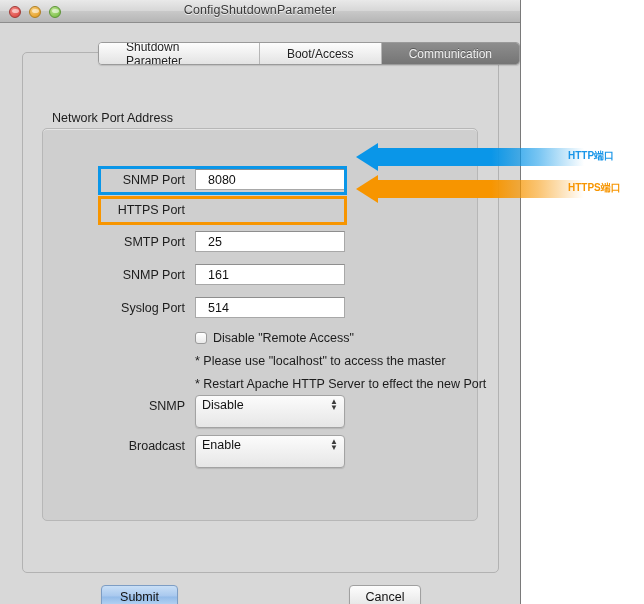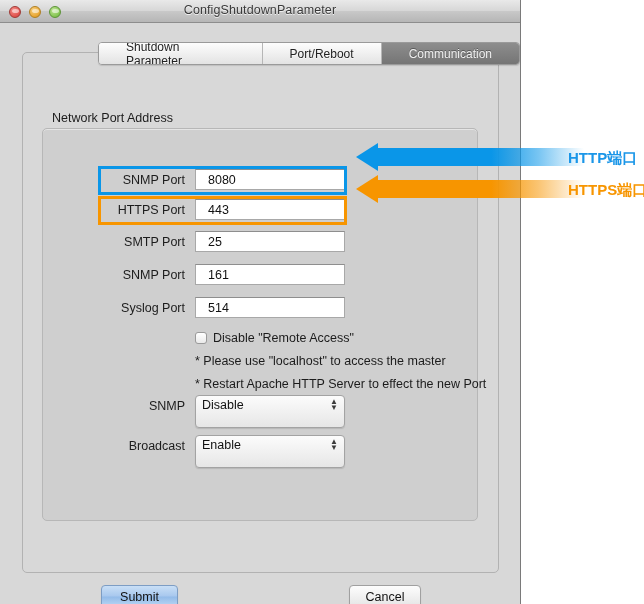--- a/index.html
+++ b/index.html
@@ -308,21 +308,21 @@
   #anno-http .head { border-right: 22px solid #0a96e8; }
   #anno-https { left: 356px; top: 180px; width: 228px; }
   #anno-https .shaft {
     background: linear-gradient(to right, #f79500 0%, #f79500 55%, rgba(247,149,0,0.55) 78%, rgba(247,149,0,0) 100%);
   }
   #anno-https .head { border-right: 22px solid #f79500; }
 
   .anno-text {
     position: absolute;
     left: 568px;
-    font-size: 15px;
+    font-size: 10px;
     font-weight: bold;
     white-space: nowrap;
   }
   #anno-http-text  { top: 149px; color: #1a96e8; }
   #anno-https-text { top: 181px; color: #f79500; }
 </style>
 </head>
 <body>
 
 <div id="window">
@@ -333,34 +333,33 @@
     <div id="tl-zoom" class="traffic"></div>
     <div id="title-text">ConfigShutdownParameter</div>
   </div>
 
   <div id="content">
 
     <div id="tabpanel"></div>
 
     <div id="tabbar">
       <div class="tab">Shutdown Parameter</div>
-      <div class="tab">Port/Reboot</div>
+      <div class="tab">Boot/Access</div>
       <div class="tab selected">Communication</div>
     </div>
 
     <div id="group-label">Network Port Address</div>
     <div id="groupbox"></div>
 
     <div class="field-row" style="top:146px">
       <div class="field-label">SNMP Port</div>
       <input class="field-input" value="8080" style="">
     </div>
     <div class="field-row" style="top:176px">
       <div class="field-label">HTTPS Port</div>
-      <input class="field-input" value="443" style="">
     </div>
     <div class="field-row" style="top:208px">
       <div class="field-label">SMTP Port</div>
       <input class="field-input" value="25" style="">
     </div>
     <div class="field-row" style="top:241px">
       <div class="field-label">SNMP Port</div>
       <input class="field-input" value="161" style="">
     </div>
     <div class="field-row" style="top:274px">

